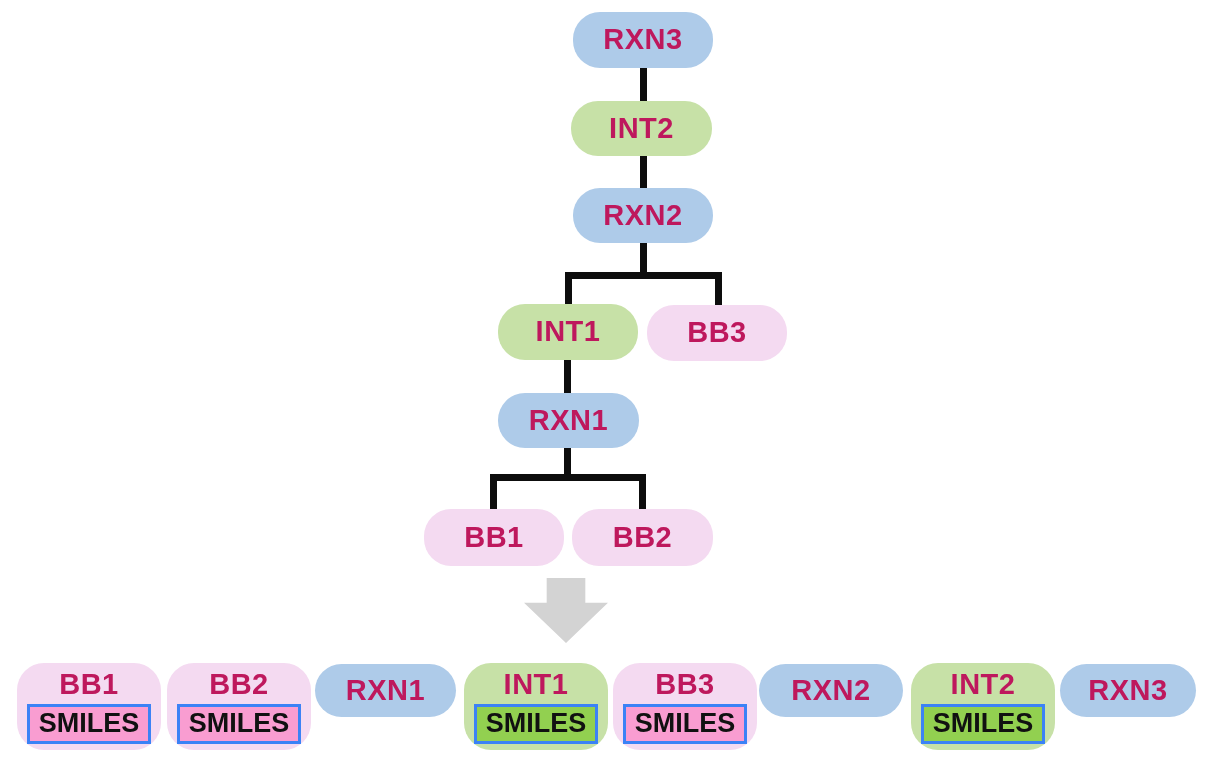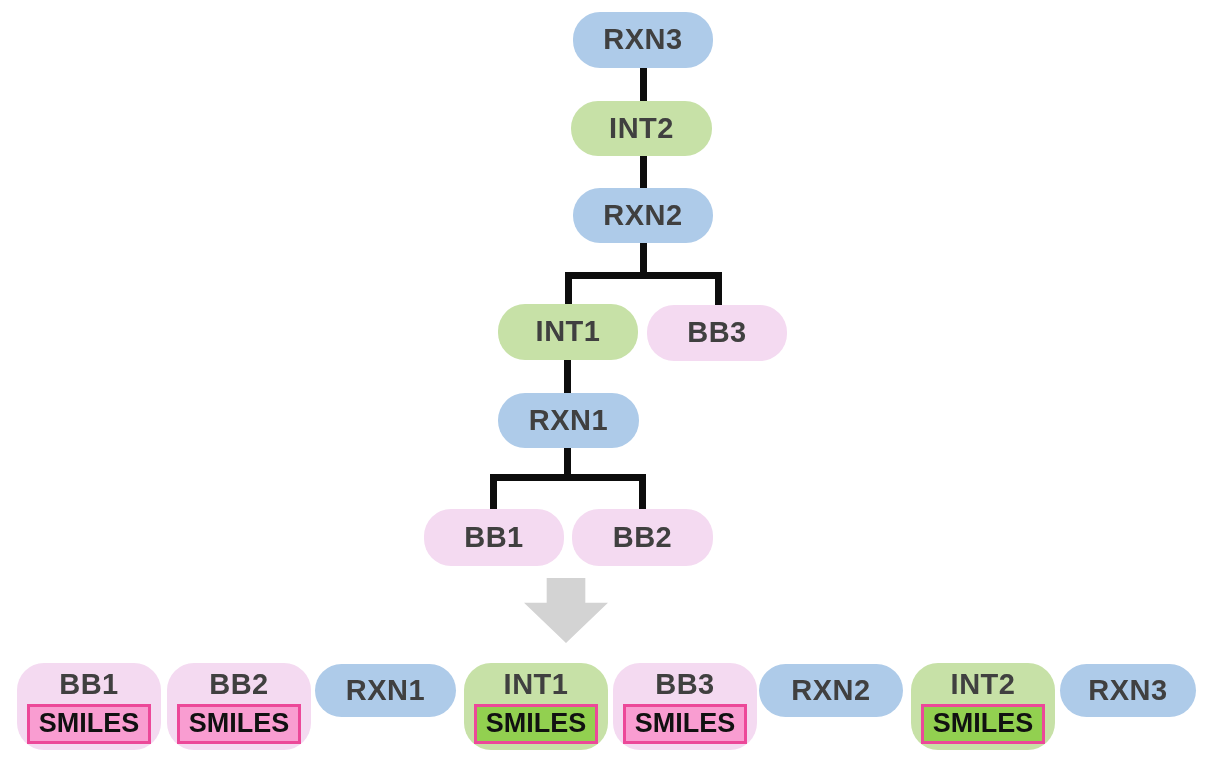--- a/index.html
+++ b/index.html
@@ -20,39 +20,39 @@
     display: flex;
     flex-direction: column;
     align-items: center;
     justify-content: center;
     border-radius: 27px;
     z-index: 2;
   }
   .pill-label {
     font-size: 29px;
     font-weight: 600;
-    color: #404040;
+    color: #be185d;
     letter-spacing: 0.5px;
     line-height: 1.1;
     white-space: nowrap;
   }
   .blue  { background: #aecbe9; }
   .green { background: #c7e1a7; text-align: right; }
   .pink  { background: #f4daf1; }
 
   .tall .pill-label { margin-bottom: 3px; }
 
   .smiles-badge {
     display: inline-block;
     font-size: 27px;
     font-weight: 600;
     color: #111111;
     line-height: 1.15;
     padding: 1px 9px 2px 9px;
-    border: 3px solid #ec4899;
+    border: 3px solid #3b82f6;
     white-space: nowrap;
   }
   .badge-pink  { background: #f99dd1; }
   .badge-green { background: #92d050; }
 
   
   .line {
     position: absolute;
     background: #0d0d0d;
     z-index: 1;

